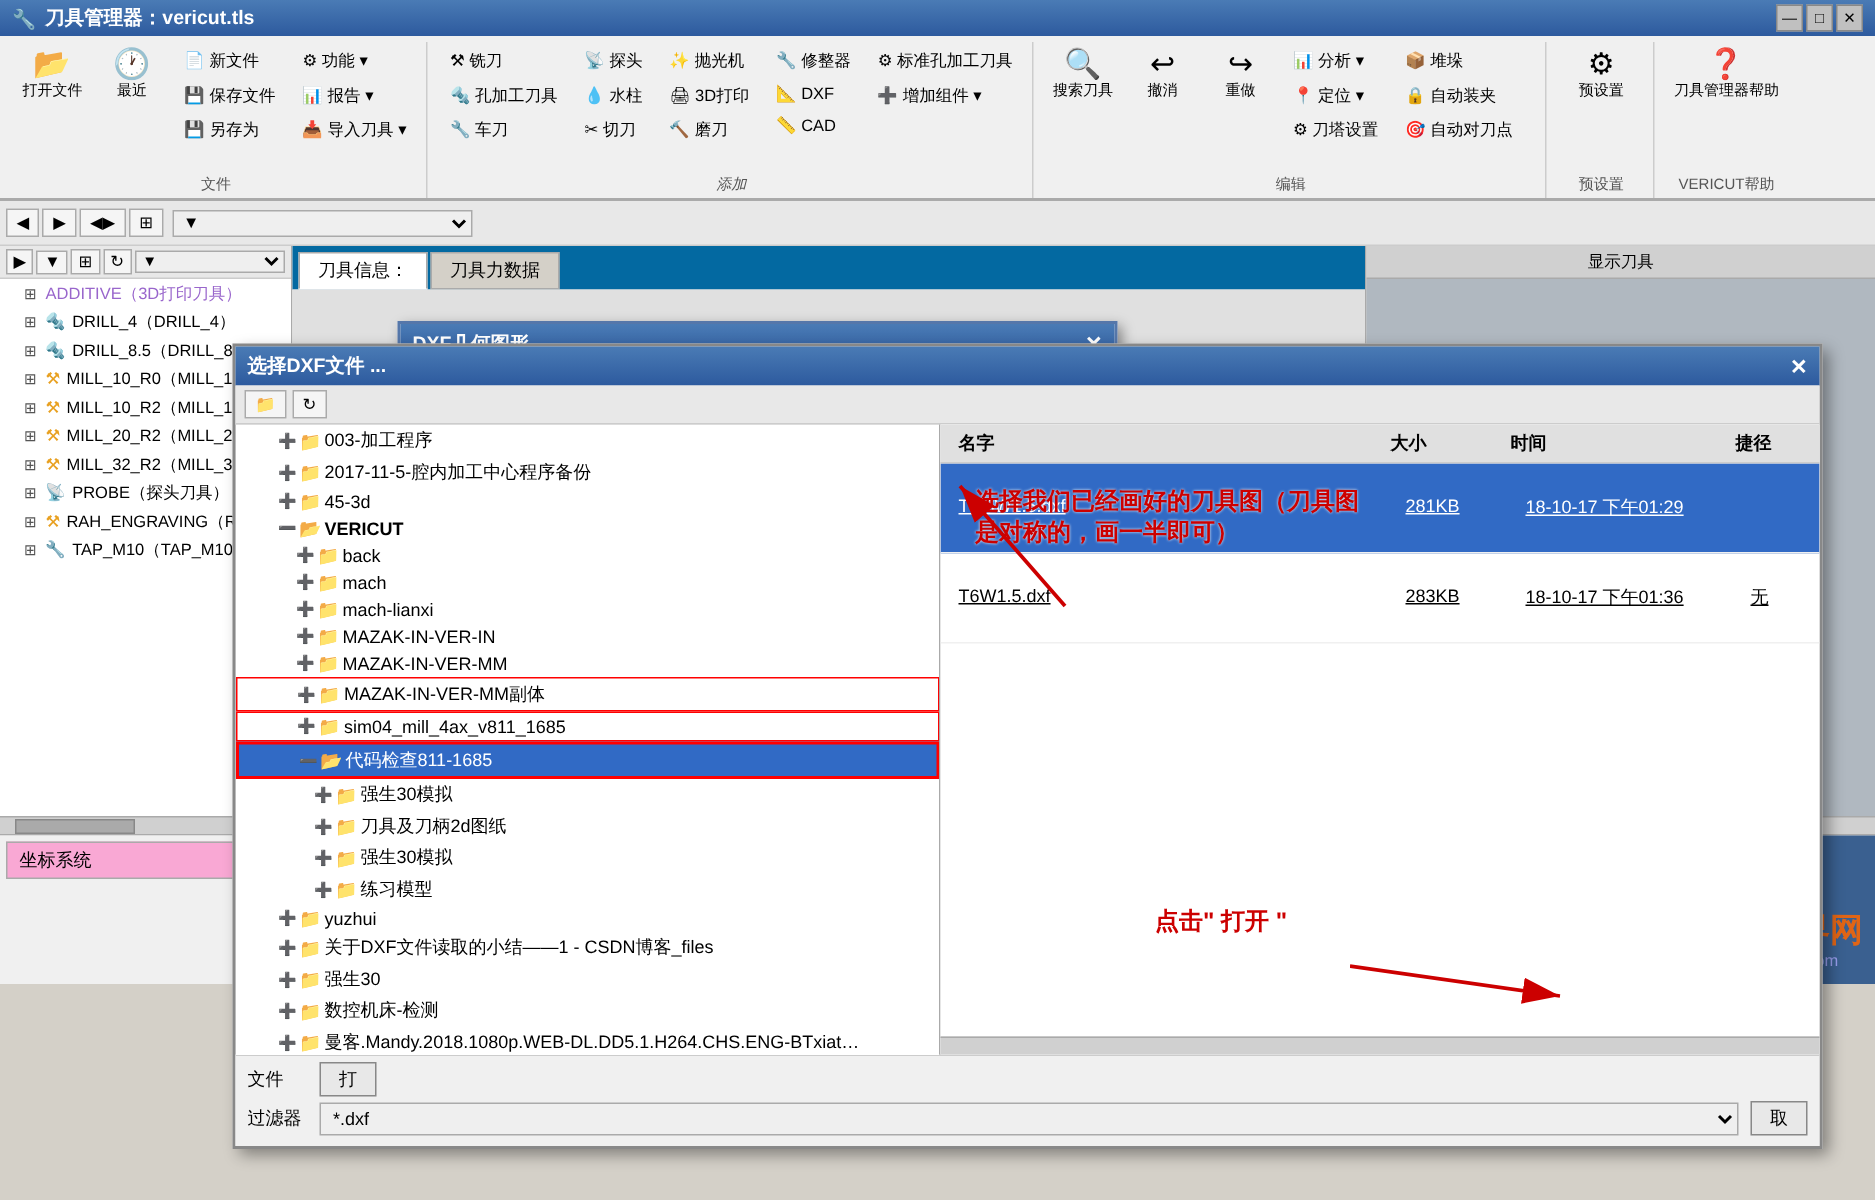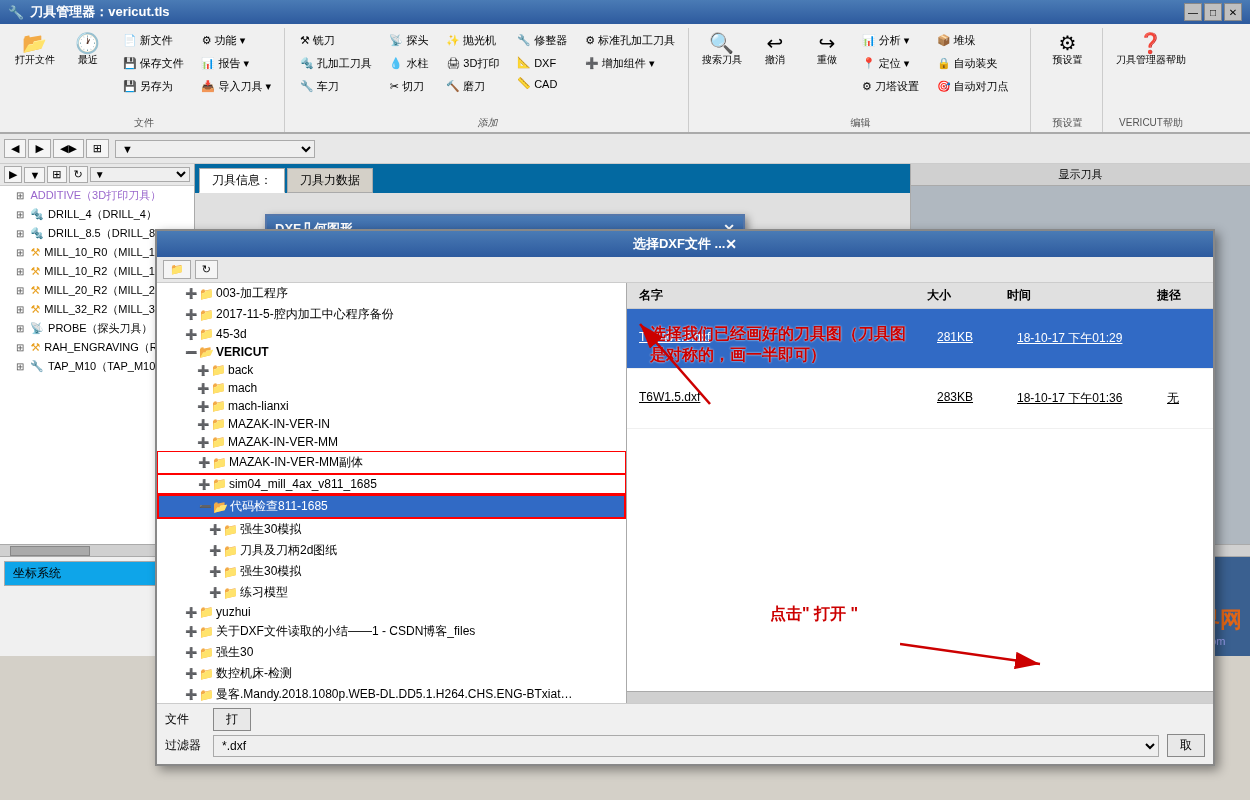--- a/index.html
+++ b/index.html
@@ -44,21 +44,21 @@
     .right-panel-header { background: #d0d0d0; padding: 3px 8px; font-size: 11px; text-align: center; border-bottom: 1px solid #aaa; }
     .preview-area { flex: 1; background: #c8c8c8; display: flex; align-items: center; justify-content: center; position: relative; overflow: hidden; }
 
     
     .dialog-dxf { position: absolute; top: 60px; left: 280px; width: 500px; background: #f0f0f0; border: 2px solid #5577aa; z-index: 100; box-shadow: 3px 3px 8px rgba(0,0,0,0.4); }
     .dialog-title { background: linear-gradient(to bottom, #4a7bb5, #2d5a9e); color: white; padding: 4px 8px; display: flex; justify-content: space-between; align-items: center; font-size: 13px; font-weight: bold; }
     .dialog-close { color: white; cursor: pointer; font-size: 14px; font-weight: bold; }
 
     
     .dialog-file { position: absolute; top: 80px; left: 170px; width: 1050px; background: #f0f0f0; border: 2px solid #888; z-index: 200; box-shadow: 4px 4px 10px rgba(0,0,0,0.4); }
-    .dialog-file-title { background: linear-gradient(to bottom, #4a7bb5, #2d5a9e); color: white; padding: 4px 8px; display: flex; justify-content: center; align-items: center; font-size: 13px; font-weight: bold; }
+    .dialog-file-title { background: linear-gradient(to bottom, #4a7bb5, #2d5a9e); color: white; padding: 4px 8px; display: flex; justify-content: space-between; align-items: center; font-size: 13px; font-weight: bold; }
     .dialog-file-body { display: flex; height: 420px; }
     .file-tree-panel { width: 480px; border-right: 1px solid #aaa; overflow-y: auto; background: white; }
     .file-list-panel { flex: 1; display: flex; flex-direction: column; background: white; }
     .file-list-header { display: flex; background: #e0e0e0; border-bottom: 1px solid #ccc; font-size: 12px; padding: 2px 4px; }
     .file-list-col { padding: 2px 8px; font-weight: bold; cursor: pointer; }
     .file-list-body { flex: 1; overflow-y: auto; }
     .file-item { display: flex; padding: 21px 4px; cursor: pointer; border-bottom: 1px solid #f0f0f0; font-size: 12px; text-decoration: underline; }
     .file-item.selected { background: #316AC5; color: white; }
     .file-item-name { flex: 1; padding: 0 8px; }
     .file-item-size { width: 80px; padding: 0 8px; }
@@ -593,21 +593,21 @@
   </svg>
 
 </div>
 
 <div class="scrollbar-h" style="border-top:1px solid #aaa;">
   <div class="scrollbar-thumb"></div>
 </div>
 
 <div class="sub-bottom">
   <div class="sub-left">
-    <div style="background:#0ea5e9; border:1px solid #aaa; padding:3px 8px; font-size:12px;">坐标系统</div>
+    <div style="background:#f9a8d4; border:1px solid #aaa; padding:3px 8px; font-size:12px;">坐标系统</div>
   </div>
   <div class="sub-center">
     <table class="sub-table">
       <thead>
         <tr>
           <th>ID</th>
           <th>数值</th>
         </tr>
       </thead>
       <tbody>

